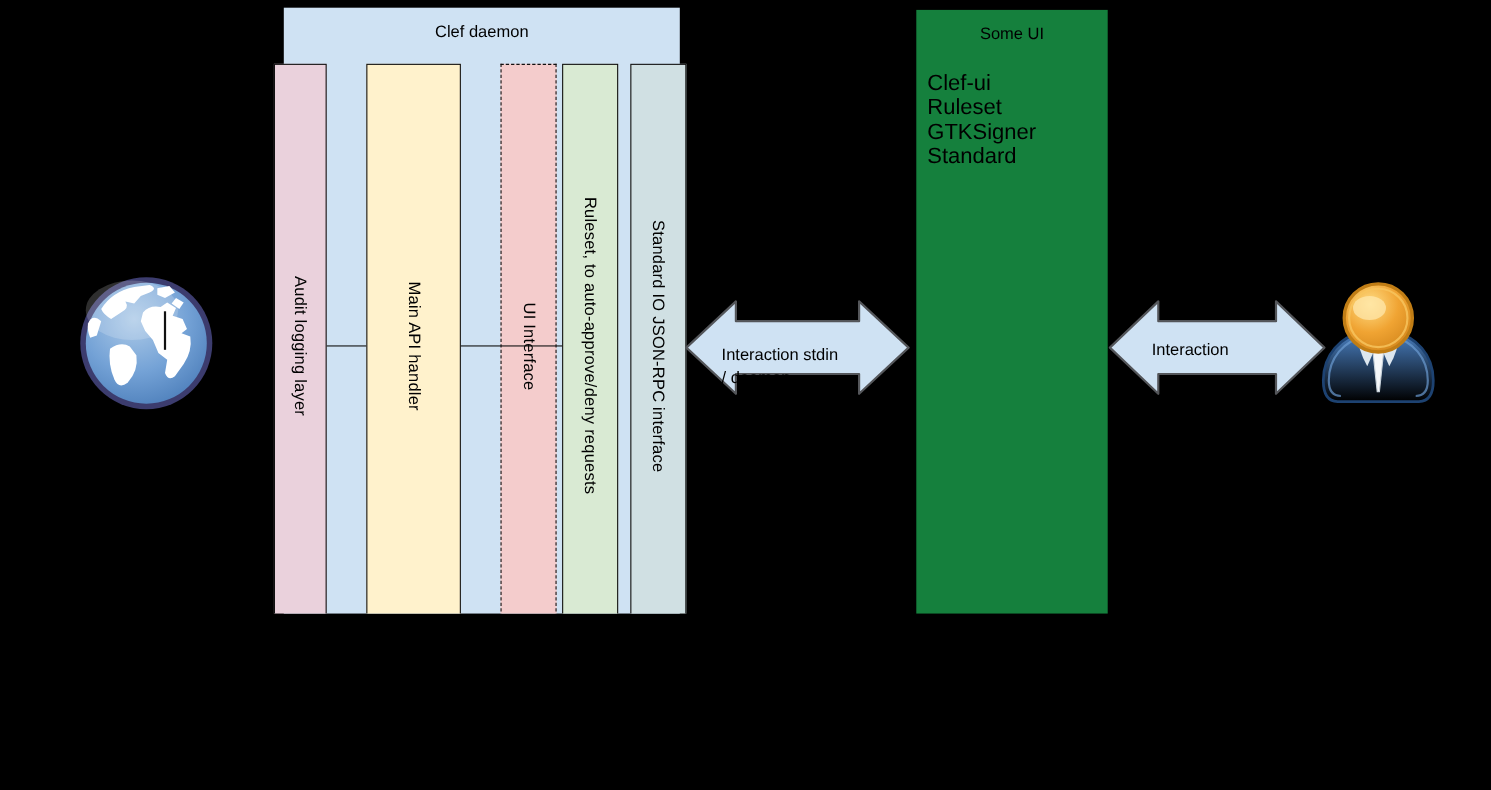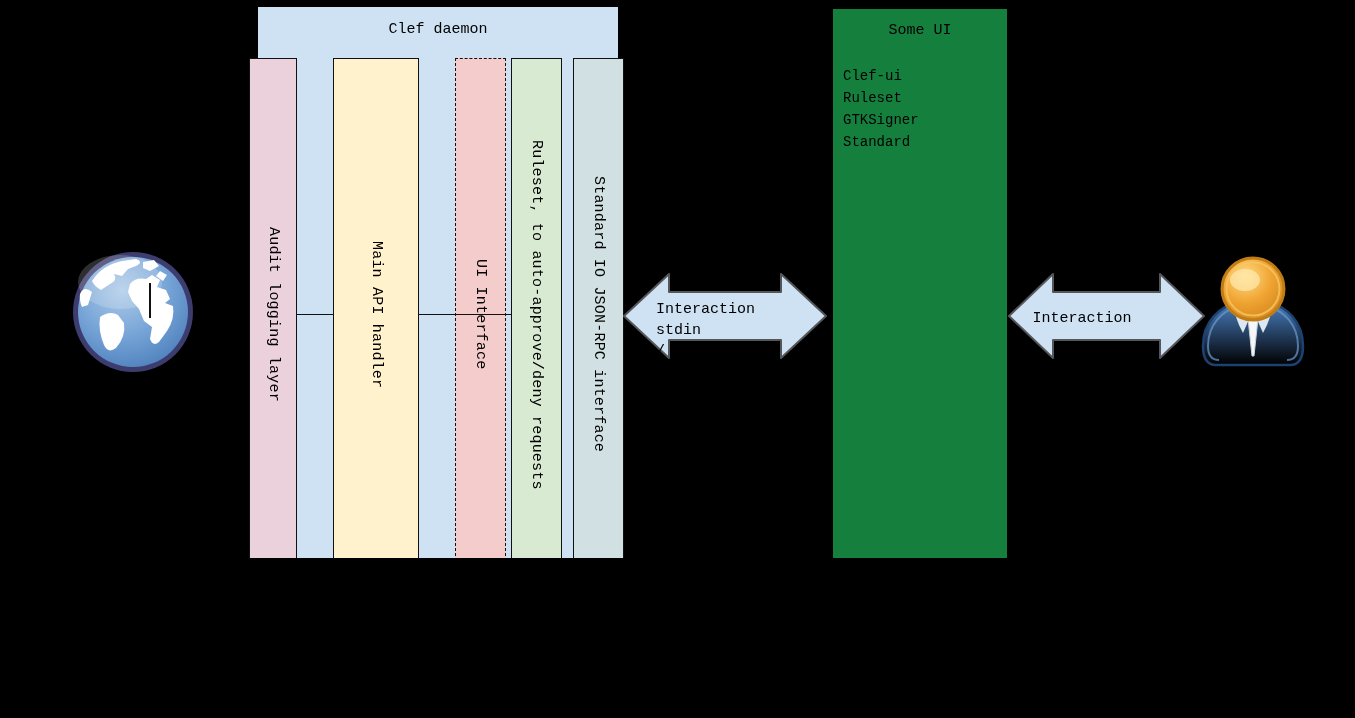--- a/index.html
+++ b/index.html
@@ -1,18 +1,18 @@
 <!DOCTYPE html>
 <html><head>
 <meta charset="utf-8">
 <style>
   html,body{margin:0;padding:0;background:#000;}
   #canvas{
     position:relative;width:1355px;height:558px;background:#000;overflow:hidden;
-    font-family:Liberation Mono, monospace;color:#000;
+    font-family:Liberation Sans, sans-serif;color:#000;
   }
   .abs{position:absolute;}
   
   #daemon-box{
     left:258px;top:7px;width:360px;height:580px;background:#cfe2f3;z-index:1;
   }
   #daemon-title{
     position:absolute;left:0;top:14px;width:100%;text-align:center;
     font-size:15px;line-height:17px;
   }
@@ -33,26 +33,26 @@
   
   .hline{position:absolute;height:0;border-top:1.5px solid #111;z-index:3;}
   #line-1{left:297px;top:314px;width:36px;}
   #line-2{left:419px;top:314px;width:92px;}
   #globe-line{position:absolute;left:149px;top:283px;width:0;height:35px;border-left:2px solid #111;z-index:4;}
   
   .arrow-svg{position:absolute;z-index:2;}
   #arrow-left{left:622px;top:271px;}
   #arrow-right{left:1007px;top:271px;}
   .arrow-label{position:absolute;z-index:3;font-size:15px;line-height:21px;}
-  #arrow-left-label{left:656px;top:299px;width:150px;text-align:left;}
+  #arrow-left-label{left:656px;top:312px;width:150px;text-align:left;}
   #arrow-right-label{left:1032px;top:308px;width:100px;text-align:center;}
   
   #someui-box{left:833px;top:9px;width:174px;height:578px;background:#efefef;z-index:1;}
   #someui-title{position:absolute;left:0;top:13px;width:100%;text-align:center;font-size:15px;}
-  #someui-list{position:absolute;left:10px;top:56px;font-size:14px;line-height:22px;}
+  #someui-list{position:absolute;left:10px;top:56px;font-size:20px;line-height:22px;}
   
   #globe-icon{left:70px;top:249px;z-index:2;}
   #user-icon{left:1199px;top:256px;z-index:2;}
 </style>
 </head>
 <body>
 
 <div id="canvas">
 
   <svg id="globe-icon" class="abs" width="126" height="126" viewBox="0 0 126 126">

